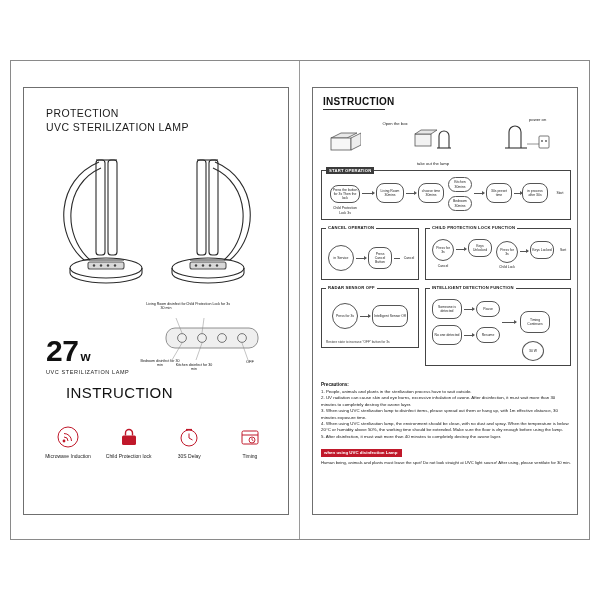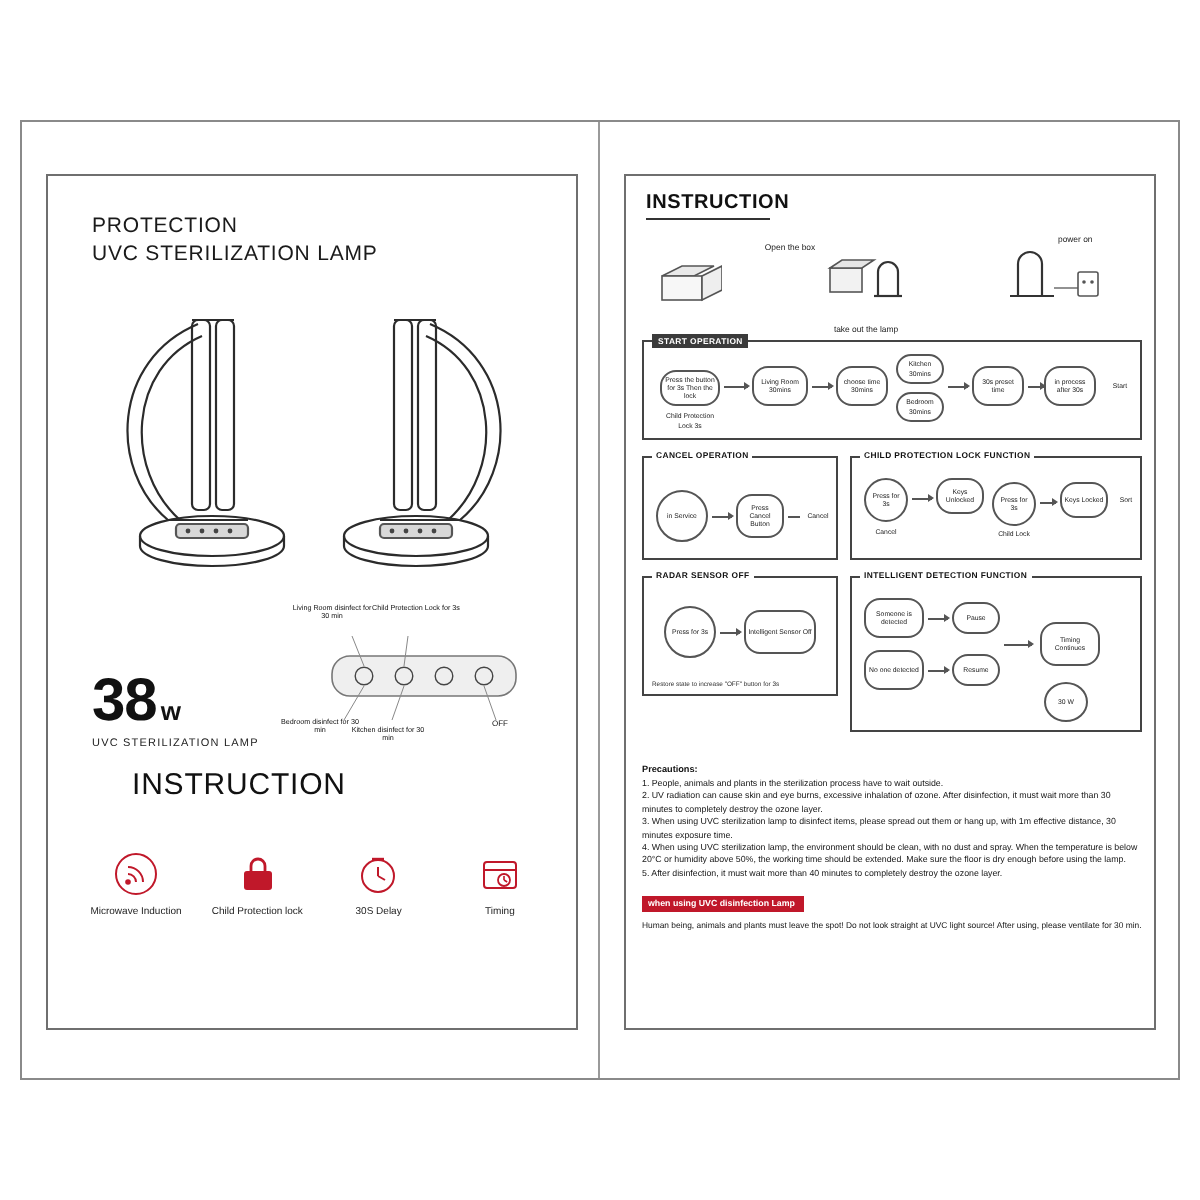--- a/index.html
+++ b/index.html
@@ -322,21 +322,21 @@
             <g fill="#444">
               <circle cx="152" cy="125.5" r="1.2"></circle>
                 <circle cx="159" cy="125.5" r="1.2"></circle>
               <circle cx="166" cy="125.5" r="1.2"></circle>
                 <circle cx="173" cy="125.5" r="1.2"></circle>
             </g>
           </svg>
         </div>
 
         <div class="watt-block">
-          <span class="watt-num">38</span><span class="watt-unit">w</span>
+          <span class="watt-num">27</span><span class="watt-unit">w</span>
           <div class="watt-sub">UVC STERILIZATION LAMP</div>
         </div>
 
         <div class="ctrl-panel">
           <svg width="128" height="60" viewBox="0 0 128 60">
             <rect x="18" y="16" width="92" height="20" rx="9" fill="#efefef" stroke="#777" stroke-width="0.8"></rect>
             <g fill="none" stroke="#444" stroke-width="0.7">
               <circle cx="34" cy="26" r="4.4"></circle>
               <circle cx="54" cy="26" r="4.4"></circle>
               <circle cx="74" cy="26" r="4.4"></circle>

